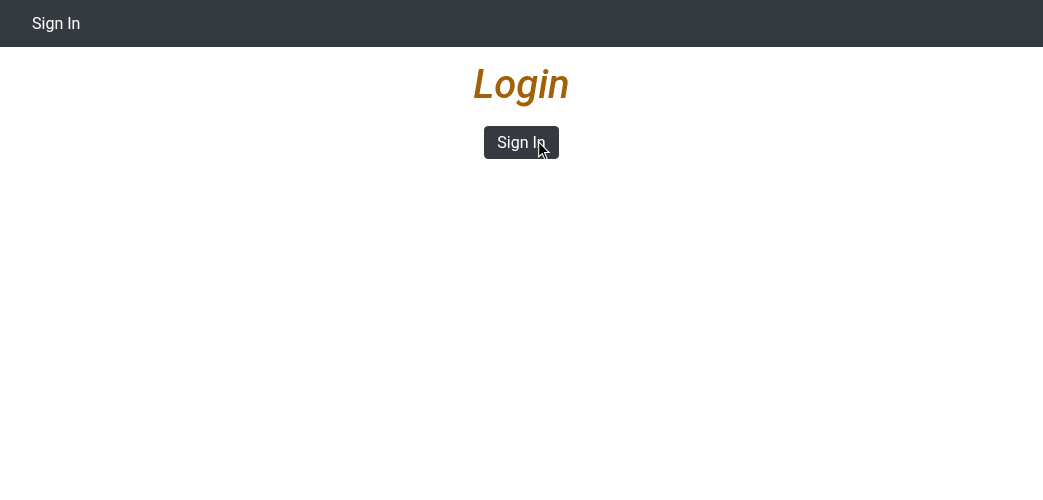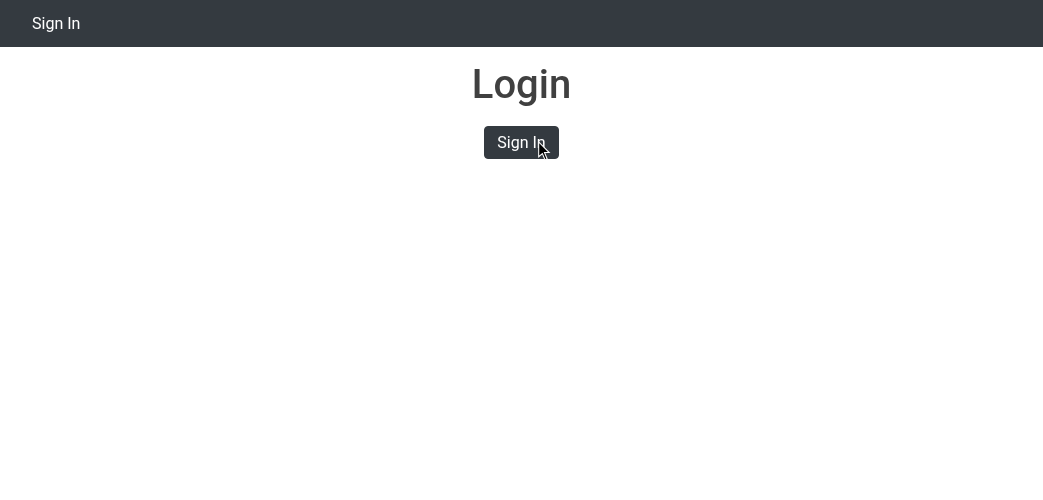--- a/index.html
+++ b/index.html
@@ -29,22 +29,23 @@
       padding: 14px 16px;
       text-decoration: none;
     }
     .main {
       text-align: center;
       padding-top: 14px;
     }
     .page-title {
       font-size: 40px;
       font-weight: 500;
-      color: #404040;
+      color: #a16207;
       margin-bottom: 18px;
+      font-style: italic;
     }
     .signin-btn {
       background-color: #343a40;
       color: #ffffff;
       border: 1px solid #343a40;
       border-radius: 4px;
       font-size: 16px;
       padding: 6px 12px;
       cursor: pointer;
       font-family: inherit;

